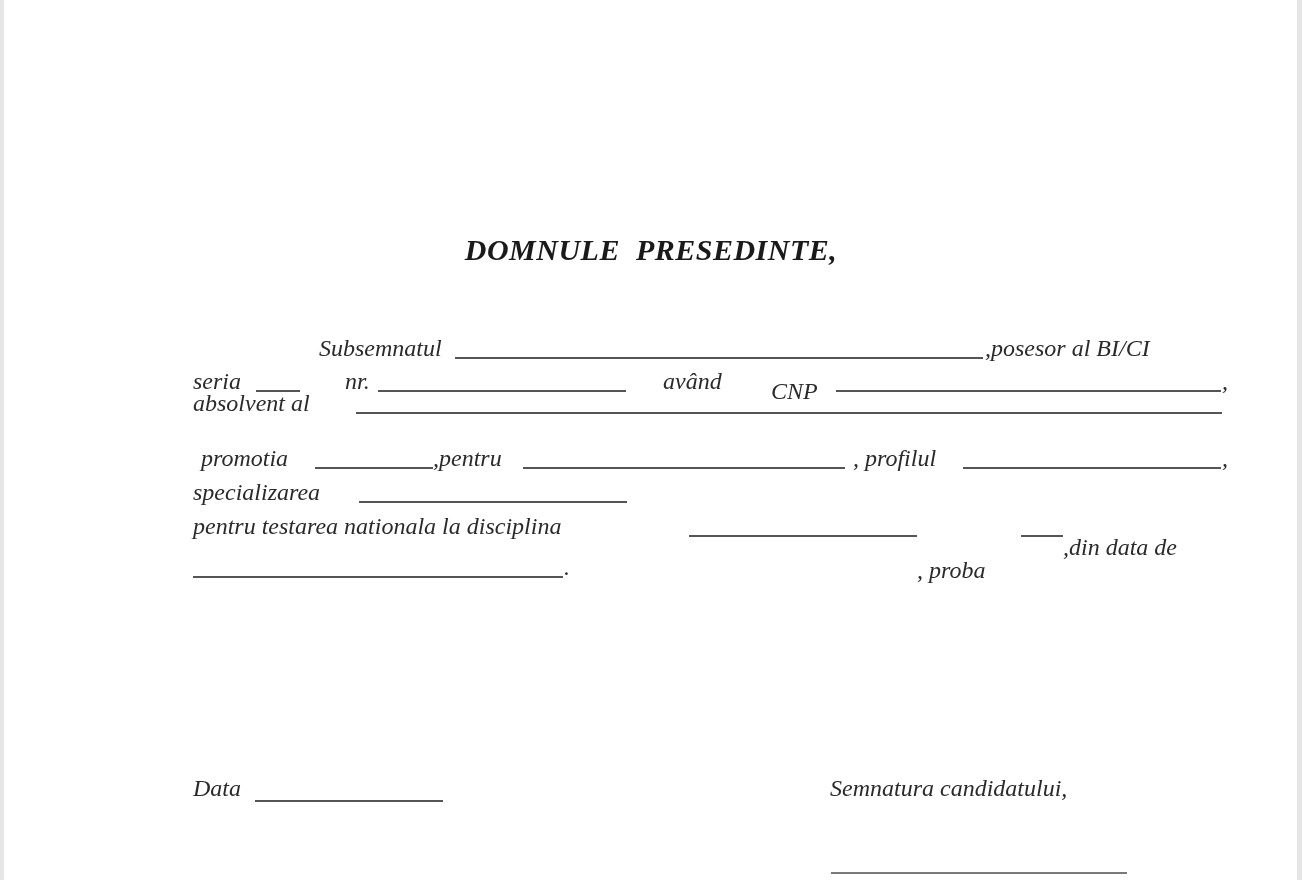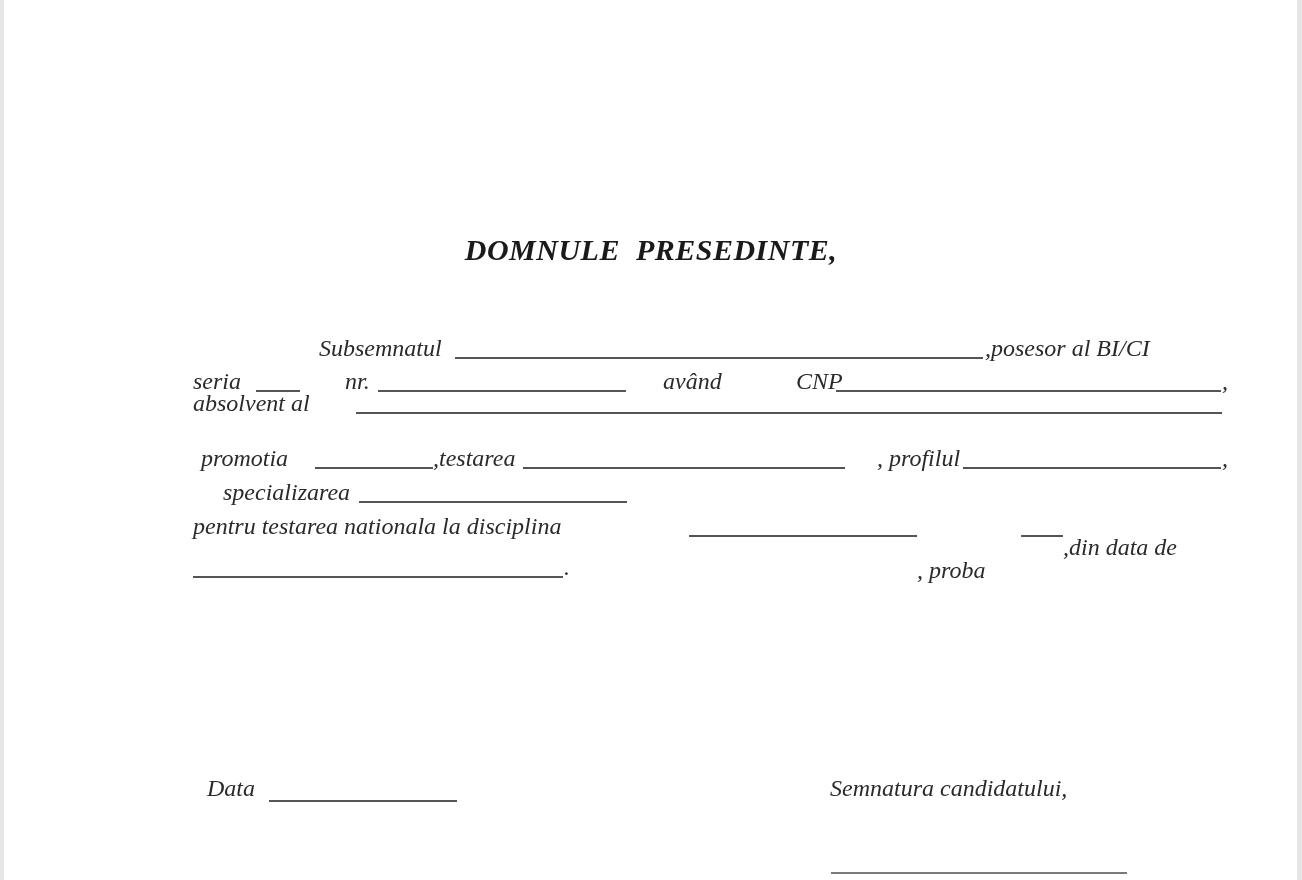--- a/index.html
+++ b/index.html
@@ -75,59 +75,59 @@
     <span class="blank" style="left:262px; width:528px;"></span>
     <span class="t" style="left:792px;">,posesor  al  BI/CI</span>
   </div>
 
   <div class="line" style="top:366px;">
     <span class="t" style="left:0px;">seria</span>
     <span class="blank" style="left:63px; width:44px;"></span>
     <span class="t" style="left:152px;text-align:right;">nr.</span>
     <span class="blank" style="left:185px; width:248px;"></span>
     <span class="t" style="left:470px;">având</span>
-    <span class="t" style="left:603px;">CNP</span>
+    <span class="t" style="left:578px;margin-top:10px;">CNP</span>
     <span class="blank" style="left:643px; width:385px;"></span>
     <span class="t" style="left:1029px;">,</span>
   </div>
 
   <div class="line" style="top:388px;">
     <span class="t" style="left:0px;">absolvent al</span>
     <span class="blank" style="left:163px; width:866px;"></span>
   </div>
 
   <div class="line" style="top:443px;">
     <span class="t" style="left:8px;">promotia</span>
     <span class="blank" style="left:122px; width:118px;"></span>
-    <span class="t" style="left:240px;">,testarea</span>
+    <span class="t" style="left:240px;">,pentru</span>
     <span class="blank" style="left:330px; width:322px;"></span>
-    <span class="t" style="left:684px;">, profilul</span>
+    <span class="t" style="left:660px;">, profilul</span>
     <span class="blank" style="left:770px; width:258px;"></span>
     <span class="t" style="left:1029px;">,</span>
   </div>
 
   <div class="line" style="top:477px;">
-    <span class="t" style="left:0px;margin-left:30px;">specializarea</span>
+    <span class="t" style="left:0px;">specializarea</span>
     <span class="blank" style="left:166px; width:268px;"></span>
   </div>
 
   <div class="line" style="top:511px;">
     <span class="t" style="left:0px;">pentru testarea nationala la disciplina</span>
     <span class="blank" style="left:496px; width:228px;"></span>
     <span class="t" style="left:724px;margin-top:44px;">, proba</span>
     <span class="blank" style="left:828px; width:42px;"></span>
     <span class="t" style="left:870px;margin-top:21px;">,din data de</span>
   </div>
 
   <div class="line" style="top:552px;">
     <span class="blank" style="left:0px; width:370px;"></span>
     <span class="t" style="left:371px;">.</span>
   </div>
 
-  <div class="line" style="top:773px; width:300px;margin-left:14px;">
+  <div class="line" style="top:773px; width:300px;">
     <span class="t" style="left:0px;">Data</span>
     <span class="blank" style="left:62px; width:188px; top:27px;"></span>
   </div>
 
   <div class="line" style="top:773px; left:830px; width:380px;">
     <span class="t" style="left:0px;text-align:center;">Semnatura candidatului,</span>
   </div>
 
   <div class="sig-line" style="left:831px; top:872px; width:296px;"></div>
 </div>

